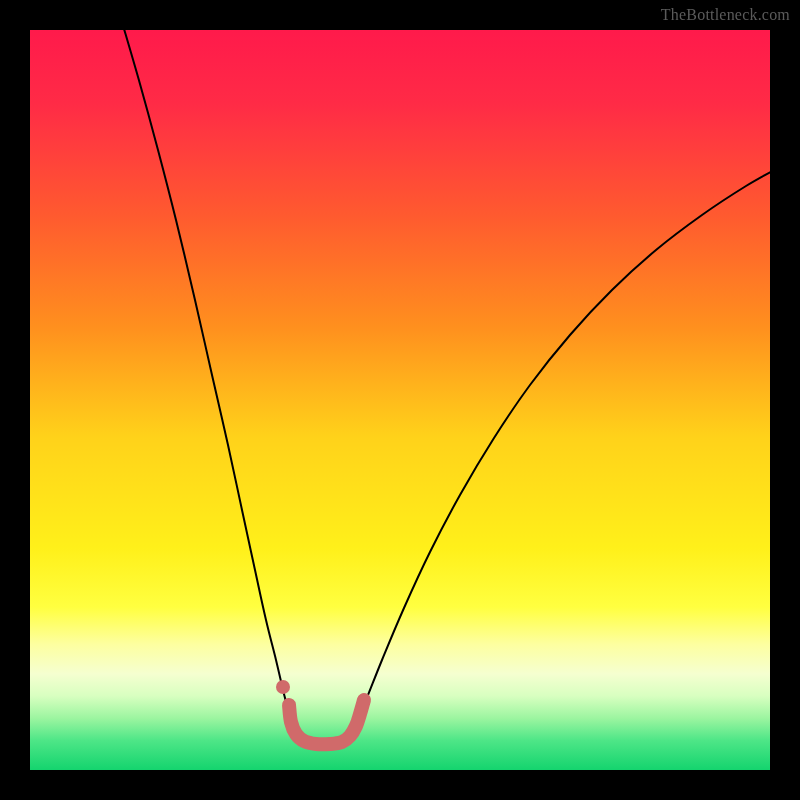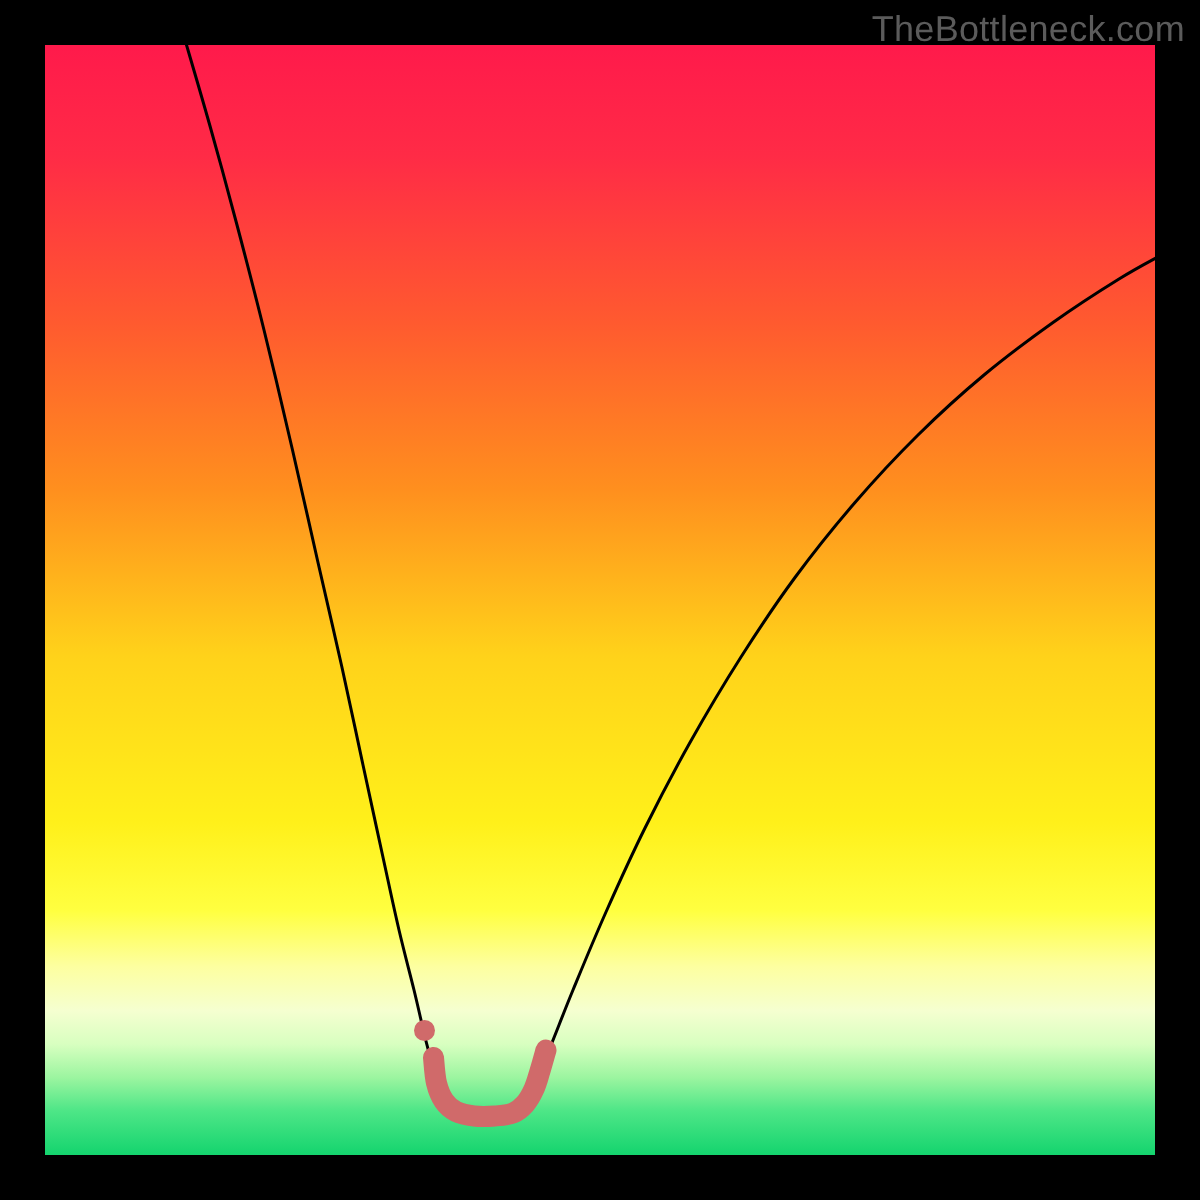--- a/index.html
+++ b/index.html
@@ -23,22 +23,22 @@
     left: 30px;
     top: 30px;
     width: 740px;
     height: 740px;
     overflow: hidden;
   }
   .watermark {
     position: absolute;
     top: 6px;
     right: 10px;
-    font-family: Liberation Sans, sans-serif;
-    font-size: 24px;
+    font-family: Liberation Serif, serif;
+    font-size: 16px;
     color: #5b5b5b;
     letter-spacing: 0.2px;
   }
   svg {
     display: block;
   }
 </style>
 </head>
 <body>
 

